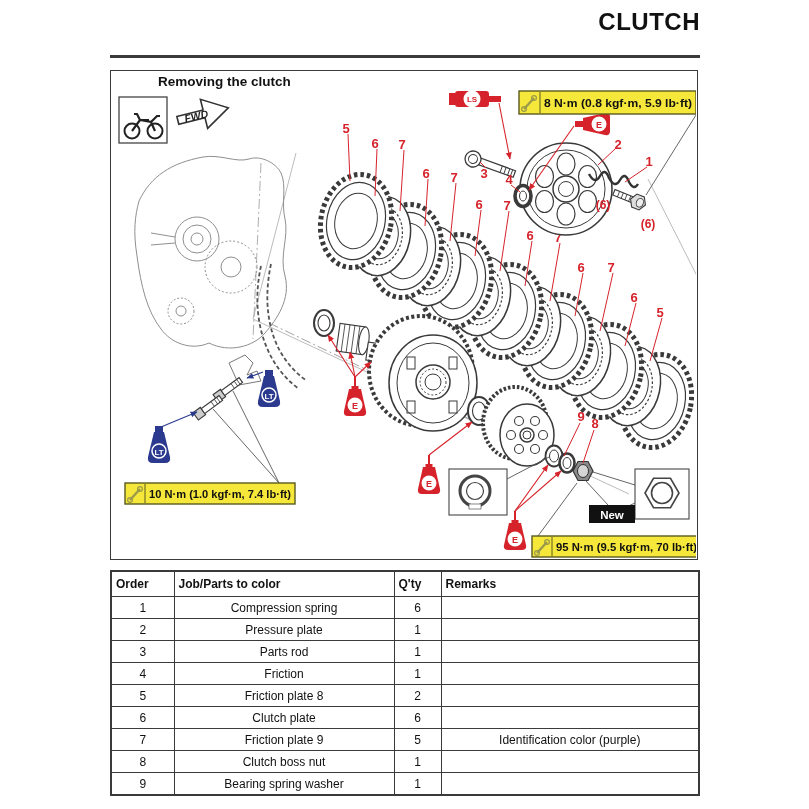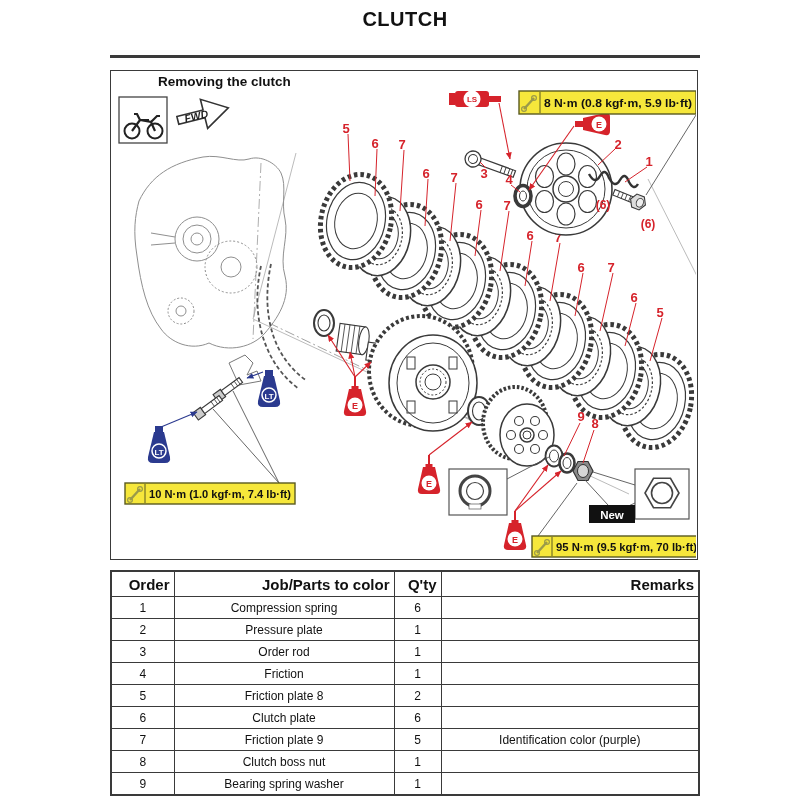--- a/index.html
+++ b/index.html
@@ -1,22 +1,22 @@
 <!DOCTYPE html>
 <html><head>
 <meta charset="utf-8">
 <style>
   html,body{margin:0;padding:0;}
   body{
     width:809px;height:809px;background:#fff;position:relative;overflow:hidden;
     font-family:"Liberation Sans",sans-serif;color:#111;
   }
   .page-header{
-    position:absolute;top:8px;left:110px;width:590px;text-align:center;
-    font-size:20px;font-weight:bold;letter-spacing:.5px;
+    position:absolute;top:8px;left:110px;width:590px;text-align:right;
+    font-size:24px;font-weight:bold;letter-spacing:.5px;
   }
   .header-rule{position:absolute;top:55px;left:110px;width:590px;height:3px;background:#3a3a3a;}
   .diagram-panel{
     position:absolute;top:70px;left:110px;width:588px;height:490px;
     border:1.5px solid #3a3a3a;box-sizing:border-box;background:#fff;
   }
   .panel-title{position:absolute;top:3px;left:7px;font-size:13.5px;font-weight:bold;margin-left:40px;}
   .diagram-svg{position:absolute;top:0;left:0;}
   svg text{font-family:"Liberation Sans",sans-serif;}
   .callout{font-size:13px;font-weight:bold;}
@@ -24,21 +24,21 @@
   .sym-letter{font-weight:bold;}
   .torque-text{font-size:10.5px;font-weight:bold;fill:#111;}
   .parts-table{
     position:absolute;top:570px;left:110px;width:588px;
     border-collapse:collapse;table-layout:fixed;background:#fff;
   }
   .parts-table th,.parts-table td{
     border:1px solid #3a3a3a;font-size:12px;padding:2px 4px;height:17px;
     overflow:hidden;white-space:nowrap;
   }
-  .parts-table th{font-size:15px;font-weight:bold;text-align:right;height:20px;}
+  .parts-table th{font-size:12px;font-weight:bold;text-align:left;height:20px;}
   .parts-table{border:2px solid #3a3a3a;}
   .col-order,.col-qty{text-align:center;}
   .col-job,.col-remarks{text-align:center;padding-left:8px;}
 </style>
 </head>
 <body>
 
 <div class="page-header">CLUTCH</div>
 <div class="header-rule"></div>
 
@@ -466,21 +466,21 @@
         <td class="col-remarks"></td>
       </tr>
     <tr>
         <td class="col-order">2</td>
         <td class="col-job">Pressure plate</td>
         <td class="col-qty">1</td>
         <td class="col-remarks"></td>
       </tr>
     <tr>
         <td class="col-order">3</td>
-        <td class="col-job">Order rod</td>
+        <td class="col-job">Parts rod</td>
         <td class="col-qty">1</td>
         <td class="col-remarks"></td>
       </tr>
     <tr>
         <td class="col-order">4</td>
         <td class="col-job">Friction</td>
         <td class="col-qty">1</td>
         <td class="col-remarks"></td>
       </tr>
     <tr>

